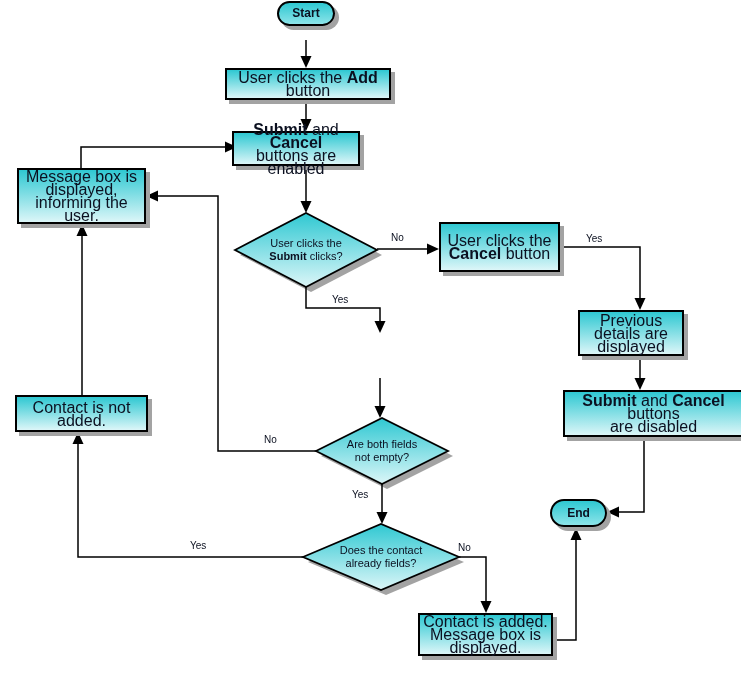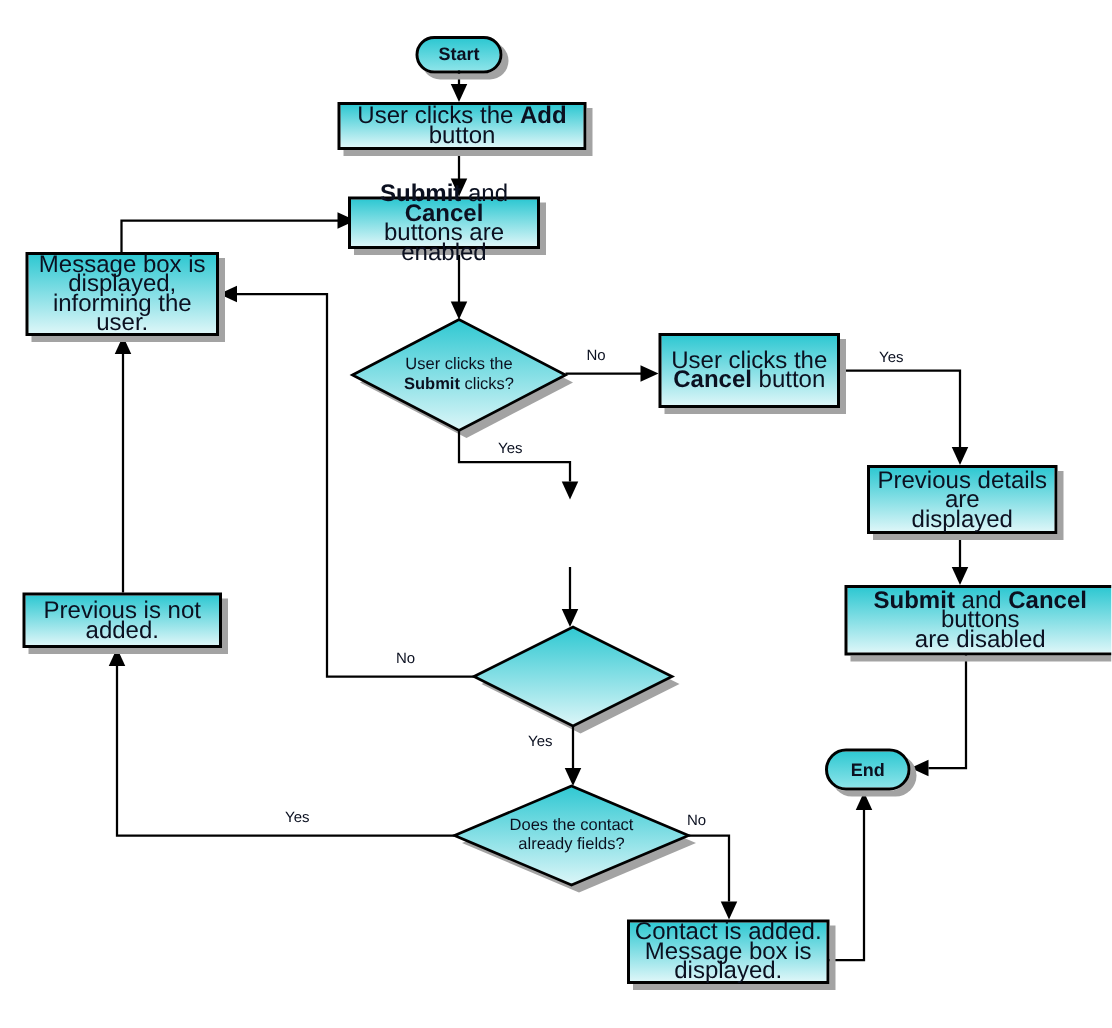--- a/index.html
+++ b/index.html
@@ -86,65 +86,68 @@
       <polygon points="570.5,540 581.5,540 576,528"></polygon>
     </g>
 
     <g fill="url(#nodeGrad)" stroke="var(--border)" stroke-width="1.8">
       <polygon points="235,250 306,213 377,250 306,287"></polygon>
       <polygon points="316,451 382,418 448,451 382,484"></polygon>
       <polygon points="303,557 381,524 459,557 381,590"></polygon>
     </g>
   </svg>
 
-  <div class="node terminator" style="left:277px;top:24px;width:58px;height:25px">
+  <div class="node terminator" style="left:277px;top:1px;width:58px;height:25px">
       <span><span class="b">Start</span></span>
     </div>
 
   <div class="node" style="left:225px;top:68px;width:166px;height:32px">
       <span><span>User clicks the </span><span class="b">Add</span><span> button</span></span>
     </div>
 
   <div class="node" style="left:232px;top:131px;width:128px;height:35px">
       <span><span class="b">Submit</span><span> and </span><span class="b">Cancel</span><br><span>buttons are enabled</span></span>
     </div>
 
   <div class="node" style="left:17px;top:168px;width:129px;height:56px">
       <span><span>Message box is</span><br><span>displayed,</span><br><span>informing the user.</span></span>
     </div>
 
   <div class="node" style="left:439px;top:222px;width:121px;height:50px">
       <span><span>User clicks the</span><br><span class="b">Cancel</span><span> button</span></span>
     </div>
 
-  <div class="node" style="left:578px;top:310px;width:127px;height:46px">
+  <div class="node" style="left:578px;top:310px;width:106px;height:46px">
       <span><span>Previous details are</span><br><span>displayed</span></span>
     </div>
 
   <div class="node" style="left:563px;top:390px;width:181px;height:47px">
       <span><span class="b">Submit</span><span> and </span><span class="b">Cancel</span><span> buttons</span><br><span>are disabled</span></span>
     </div>
 
 
   <div class="node" style="left:15px;top:395px;width:133px;height:37px">
-      <span><span>Previous is not added.</span></span>
+      <span><span>Contact is not added.</span></span>
     </div>
 
   <div class="node" style="left:418px;top:613px;width:135px;height:43px">
       <span><span>Contact is added.</span><br><span>Message box is</span><br><span>displayed.</span></span>
     </div>
 
   <div class="node terminator" style="left:550px;top:499px;width:57px;height:28px">
       <span><span class="b">End</span></span>
     </div>
 
   <div class="dtext" style="left:248px;top:224px;width:116px;height:52px">
       <span><span>User clicks the</span><br><span class="b">Submit</span><span> clicks?</span></span>
     </div>
 
+  <div class="dtext" style="left:327px;top:427px;width:110px;height:48px">
+      <span><span>Are both fields</span><br><span>not empty?</span></span>
+    </div>
 
   <div class="dtext" style="left:323px;top:533px;width:116px;height:48px">
       <span><span>Does the contact</span><br><span>already fields?</span></span>
     </div>
 
   <div class="edge-label" style="left:391px;top:232px">No</div>
   <div class="edge-label" style="left:332px;top:294px">Yes</div>
   <div class="edge-label" style="left:586px;top:233px">Yes</div>
   <div class="edge-label" style="left:264px;top:434px">No</div>
   <div class="edge-label" style="left:352px;top:489px">Yes</div>

